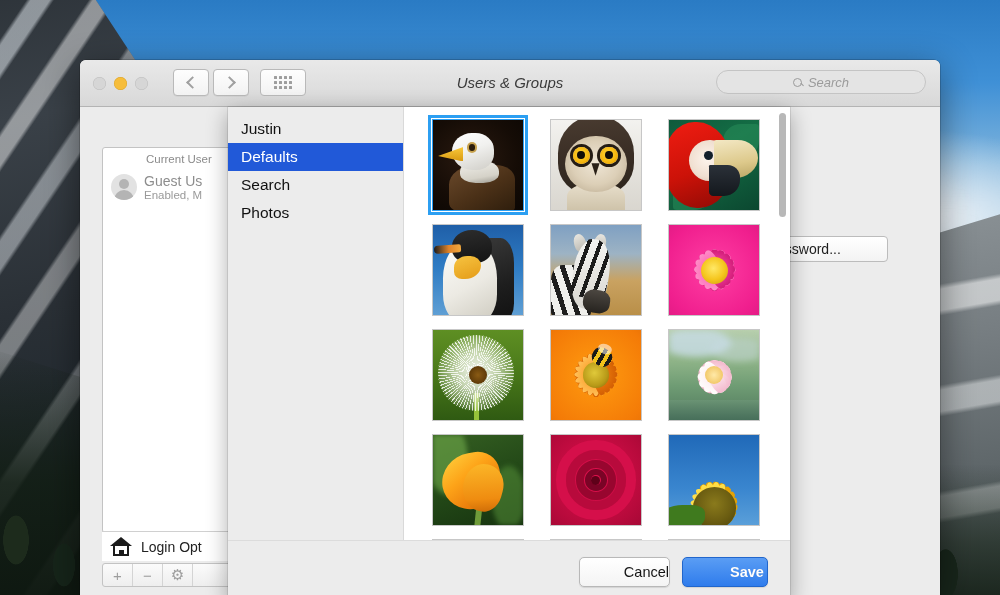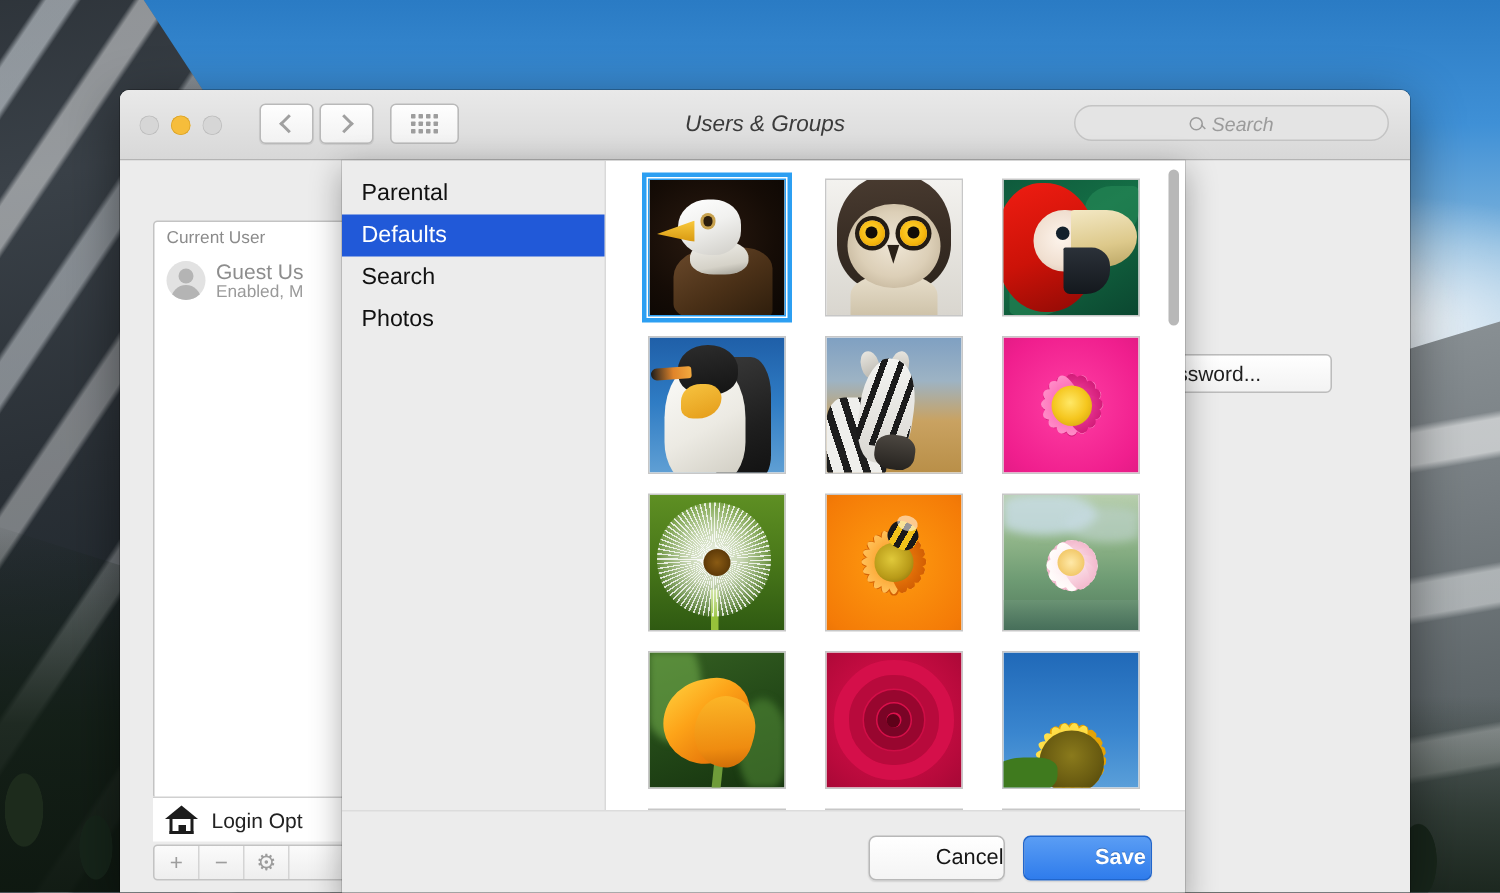--- a/index.html
+++ b/index.html
@@ -158,21 +158,21 @@
 
   
   .win-body { position:absolute; left:0; right:0; top:47px; bottom:0; background:#ececec; }
 
   
   .users-list {
     position:absolute; left:22px; top:40px; width:140px; bottom:62px;
     background:#fff; border:1px solid #c3c3c3; border-radius: 3px 0 0 3px;
     overflow:hidden; font-size:13px;
   }
-  .group-hd { padding:5px 8px 3px; color:#8b8b8b; font-size:11.5px; }
+  .group-hd { padding:5px 8px 3px; color:#8b8b8b; font-size:11.5px;margin-left:35px; }
   .user-row { display:flex; align-items:center; gap:7px; padding:5px 8px; }
   .user-row.selected { background:#dcdcdc; }
   .avatar { width:26px; height:26px; border-radius:50%; flex:0 0 26px; overflow:hidden; position:relative; }
   .avatar.mario { background:#f3f3f3; }
   .avatar.mario .hat { position:absolute; left:5px; top:3px; width:16px;height:7px;background:#e02b20;border-radius:7px 7px 2px 2px;}
   .avatar.mario .face{ position:absolute; left:7px; top:8px; width:12px;height:7px;background:#f2c08a;border-radius:3px;}
   .avatar.mario .body{ position:absolute; left:5px; top:14px; width:16px;height:11px;background:#e5362a;border-radius:4px 4px 0 0;}
   .avatar.mario .arms{ position:absolute; left:1px; top:15px; width:24px;height:5px;background:#f0c56f;border-radius:3px;}
   .avatar.mario .legs{ position:absolute; left:6px; top:21px; width:14px;height:5px;background:#f0c56f;border-radius:0 0 3px 3px;}
   .avatar.guest { background:#e2e2e2; }
@@ -535,21 +535,21 @@
       <span class="pc-button">
         <span>Open Parental Controls...</span>
       </span>
     </div>
 
     <div id="sheet">
 
       <div class="sheet-main">
 
         <div class="sheet-sidebar">
-          <div class="src-item">Parental</div>
+          <div class="src-item">Justin</div>
           <div class="src-item active">Defaults</div>
           <div class="src-item">Search</div>
           <div class="src-item">Photos</div>
         </div>
 
         <div class="sheet-grid-wrap">
           <div class="sheet-grid">
 
             <div class="pic selected">
               <span class="sc eagle-bg"></span>

